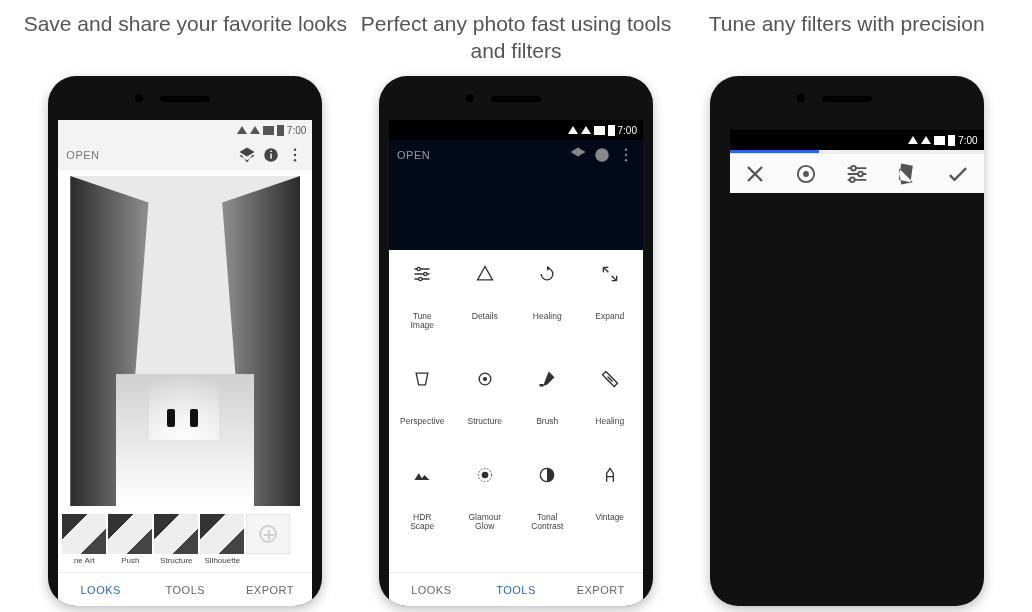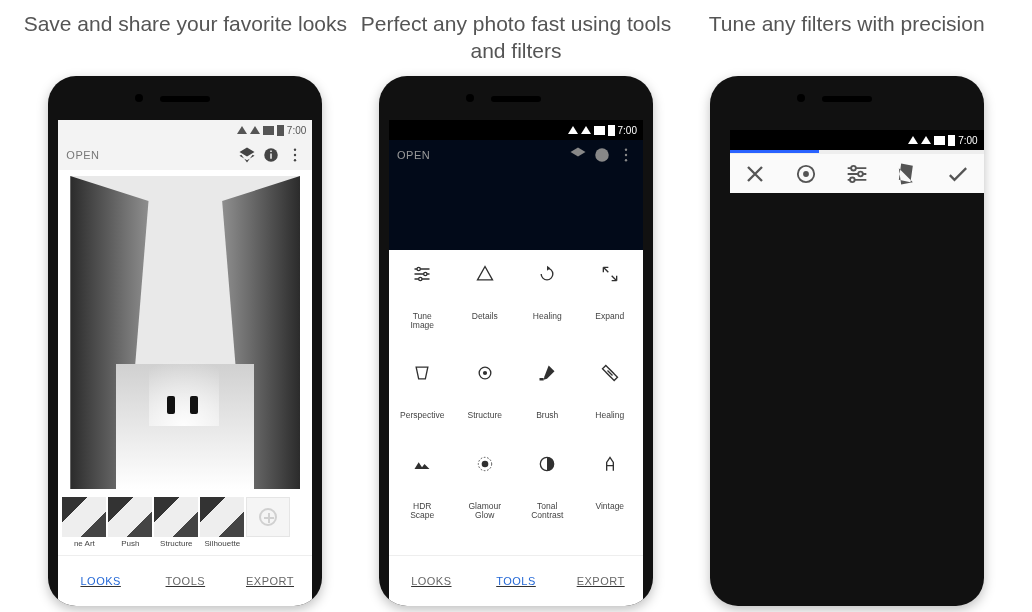--- a/index.html
+++ b/index.html
@@ -36,21 +36,21 @@
   .thumb { width:44px; display:flex; flex-direction:column; align-items:center;justify-content:flex-end; }
   .thumb .tbox { width:44px; height:40px; position:relative; overflow:hidden; background:#ccc; }
   .thumb .tbox::before{content:"";position:absolute;inset:0;background:linear-gradient(135deg,#333 0 30%,#eee 30% 70%,#444 70%);} 
   .thumb .tlabel { font-size:8px; color:#444; margin-top:2px; white-space:nowrap; }
   .thumb.add .tbox { background:#f5f5f5; border:1px solid #e5e5e5; display:flex;align-items:center;justify-content:center; }
   .thumb.add .tbox::before{content:none;}
   .thumb.add .plus { width:18px;height:18px;border:2px solid #d0d0d0;border-radius:50%;position:relative; }
   .thumb.add .plus::before,.thumb.add .plus::after{content:"";position:absolute;background:#d0d0d0;}
   .thumb.add .plus::before{left:7px;top:3px;width:2px;height:10px;}
   .thumb.add .plus::after{top:7px;left:3px;height:2px;width:10px;}
-  .bottomtabs { height:51px; display:flex; border-top:1px solid #eee;text-decoration:underline; }
+  .bottomtabs { height:34px; display:flex; border-top:1px solid #eee; }
   .btab { flex:1; display:flex; align-items:center; justify-content:center; font-size:11px; letter-spacing:.5px; color:#666; }
   .btab.active { color:#2468d6; }
   
   .p2-dim { position:relative; height:110px; background:#061738; }
   .p2-dim::after{content:"";position:absolute;inset:0;background:rgba(0,0,0,.55);}
   .p2-top { position:absolute; top:0;left:0;right:0;height:30px; display:flex; align-items:center; padding:0 8px; gap:6px; z-index:2; }
   .p2-top .p1-open { color:#9a9a9a; }
   .toolsheet { flex:1; background:#fff; display:grid; grid-template-columns:repeat(4,1fr); padding:8px 2px; overflow:hidden; }
   .tool { display:flex; flex-direction:column; align-items:center; justify-content:flex-start; padding:6px 2px; gap:6px; }
   .tool .ticon { width:20px; height:20px; display:flex;align-items:center;justify-content:center; color:#303030; }

